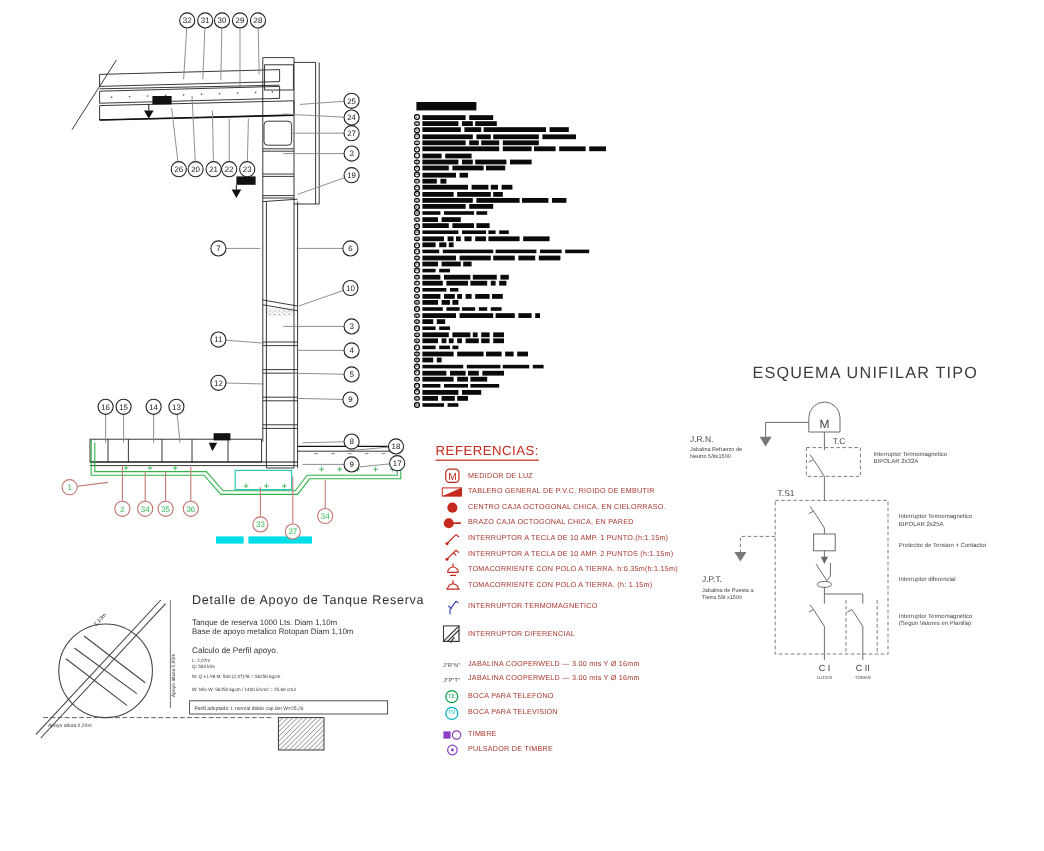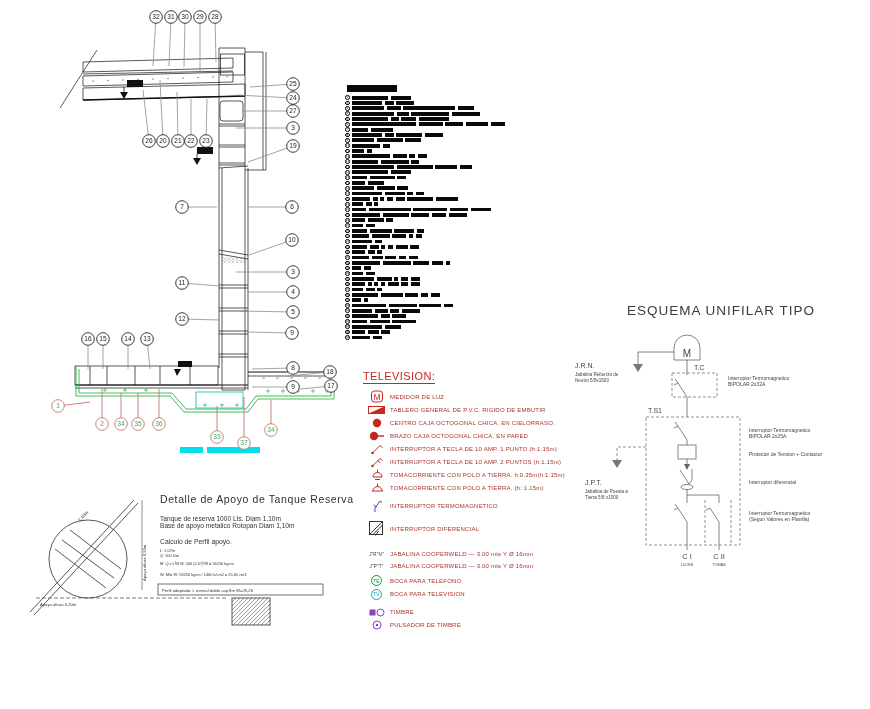--- a/index.html
+++ b/index.html
@@ -682,21 +682,21 @@
         </div>
         <div class="note-line">
           <span class="note-num">46</span>
           <span class="note-bar" style="width: 18px;"></span>
           <span class="note-bar" style="width: 9px;"></span>
         </div>
       </div>
   </div>
 
   <div id="referencias">
-    <div class="ref-title">TELEVISION:</div>
+    <div class="ref-title">REFERENCIAS:</div>
     <div id="ref-list">
         <div class="ref-row row-medidor">
           <span class="ref-icon">
             <svg width="14" height="13" viewBox="0 0 14 13">
               <rect x="1.5" y="1" width="11" height="11" rx="3" fill="none" stroke="var(--red)"></rect>
               <text x="7" y="10" font-size="8.5" text-anchor="middle" fill="var(--red)">M</text>
             </svg>
           </span>
           <span class="ref-label">MEDIDOR DE LUZ</span>
         </div>

